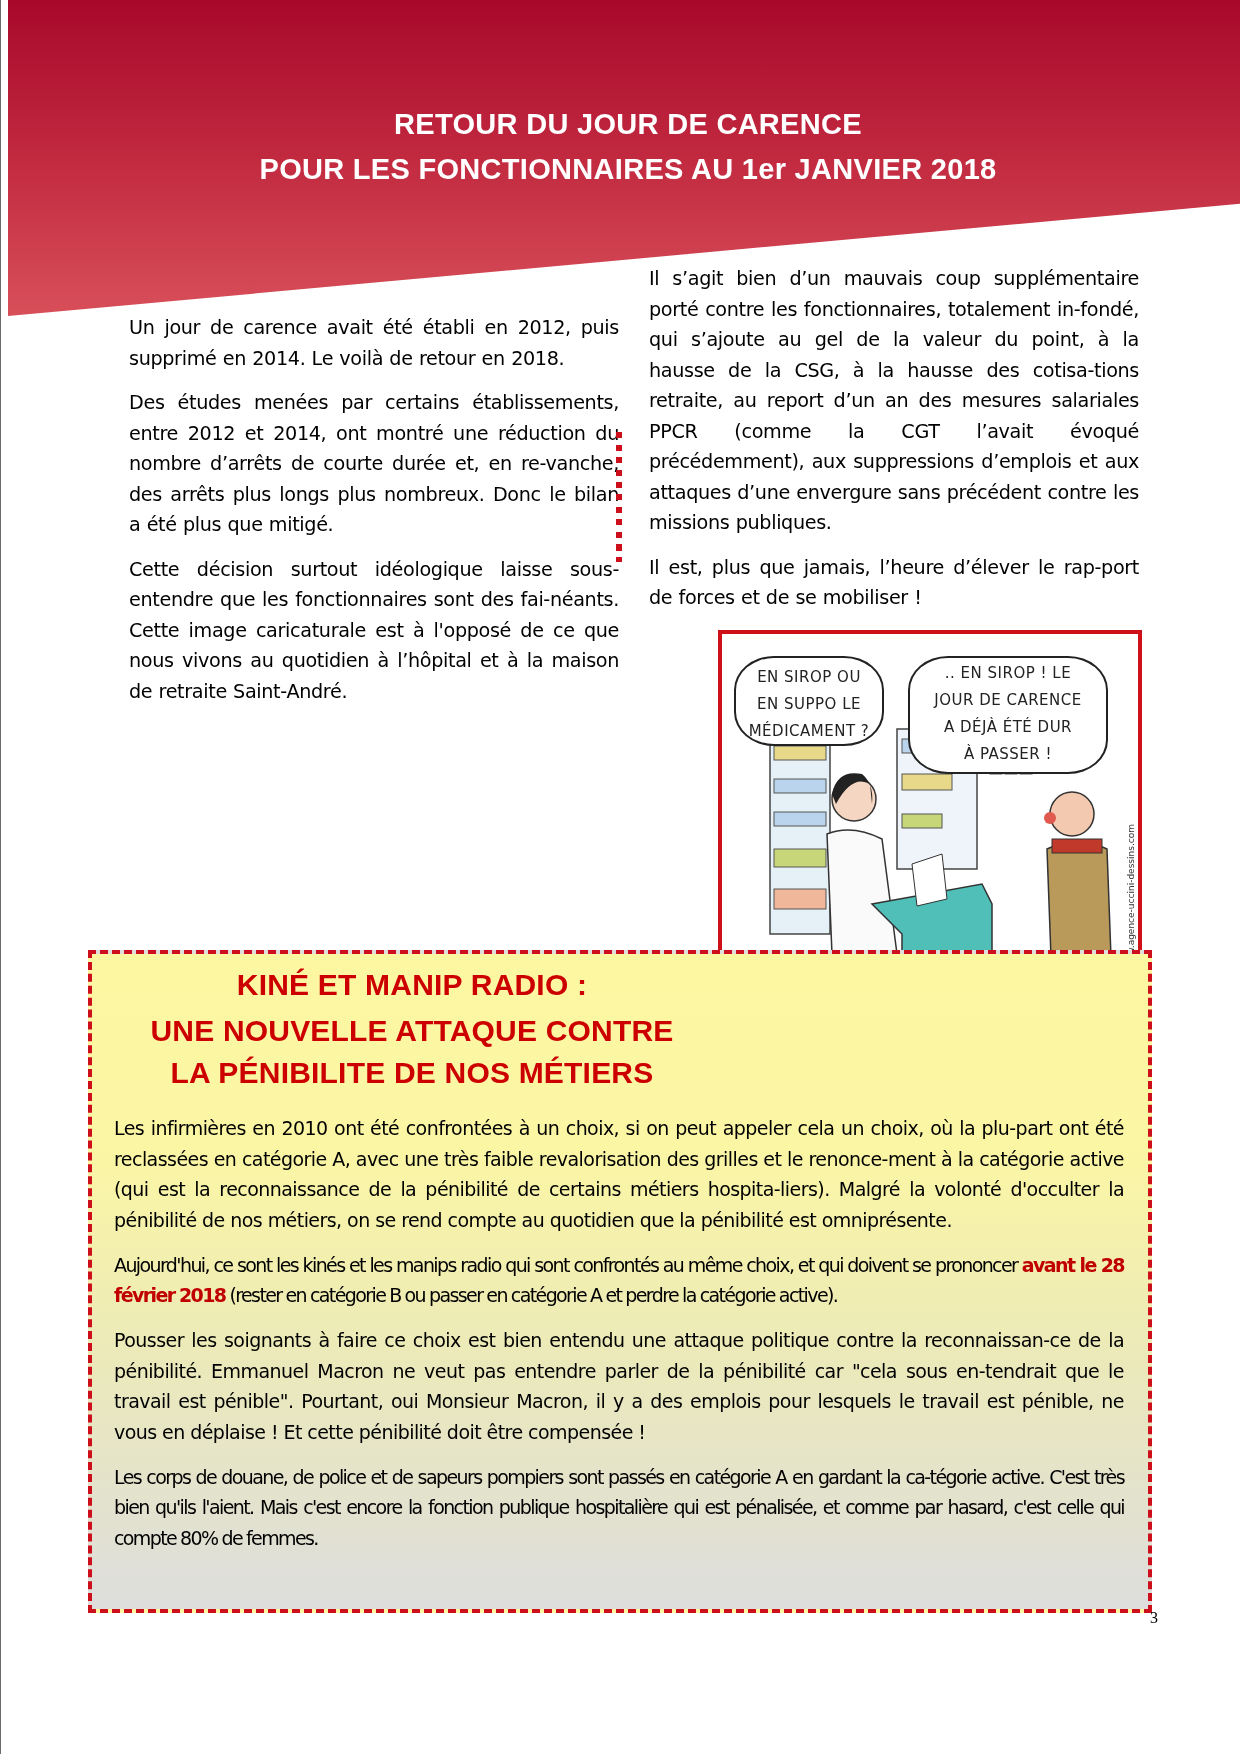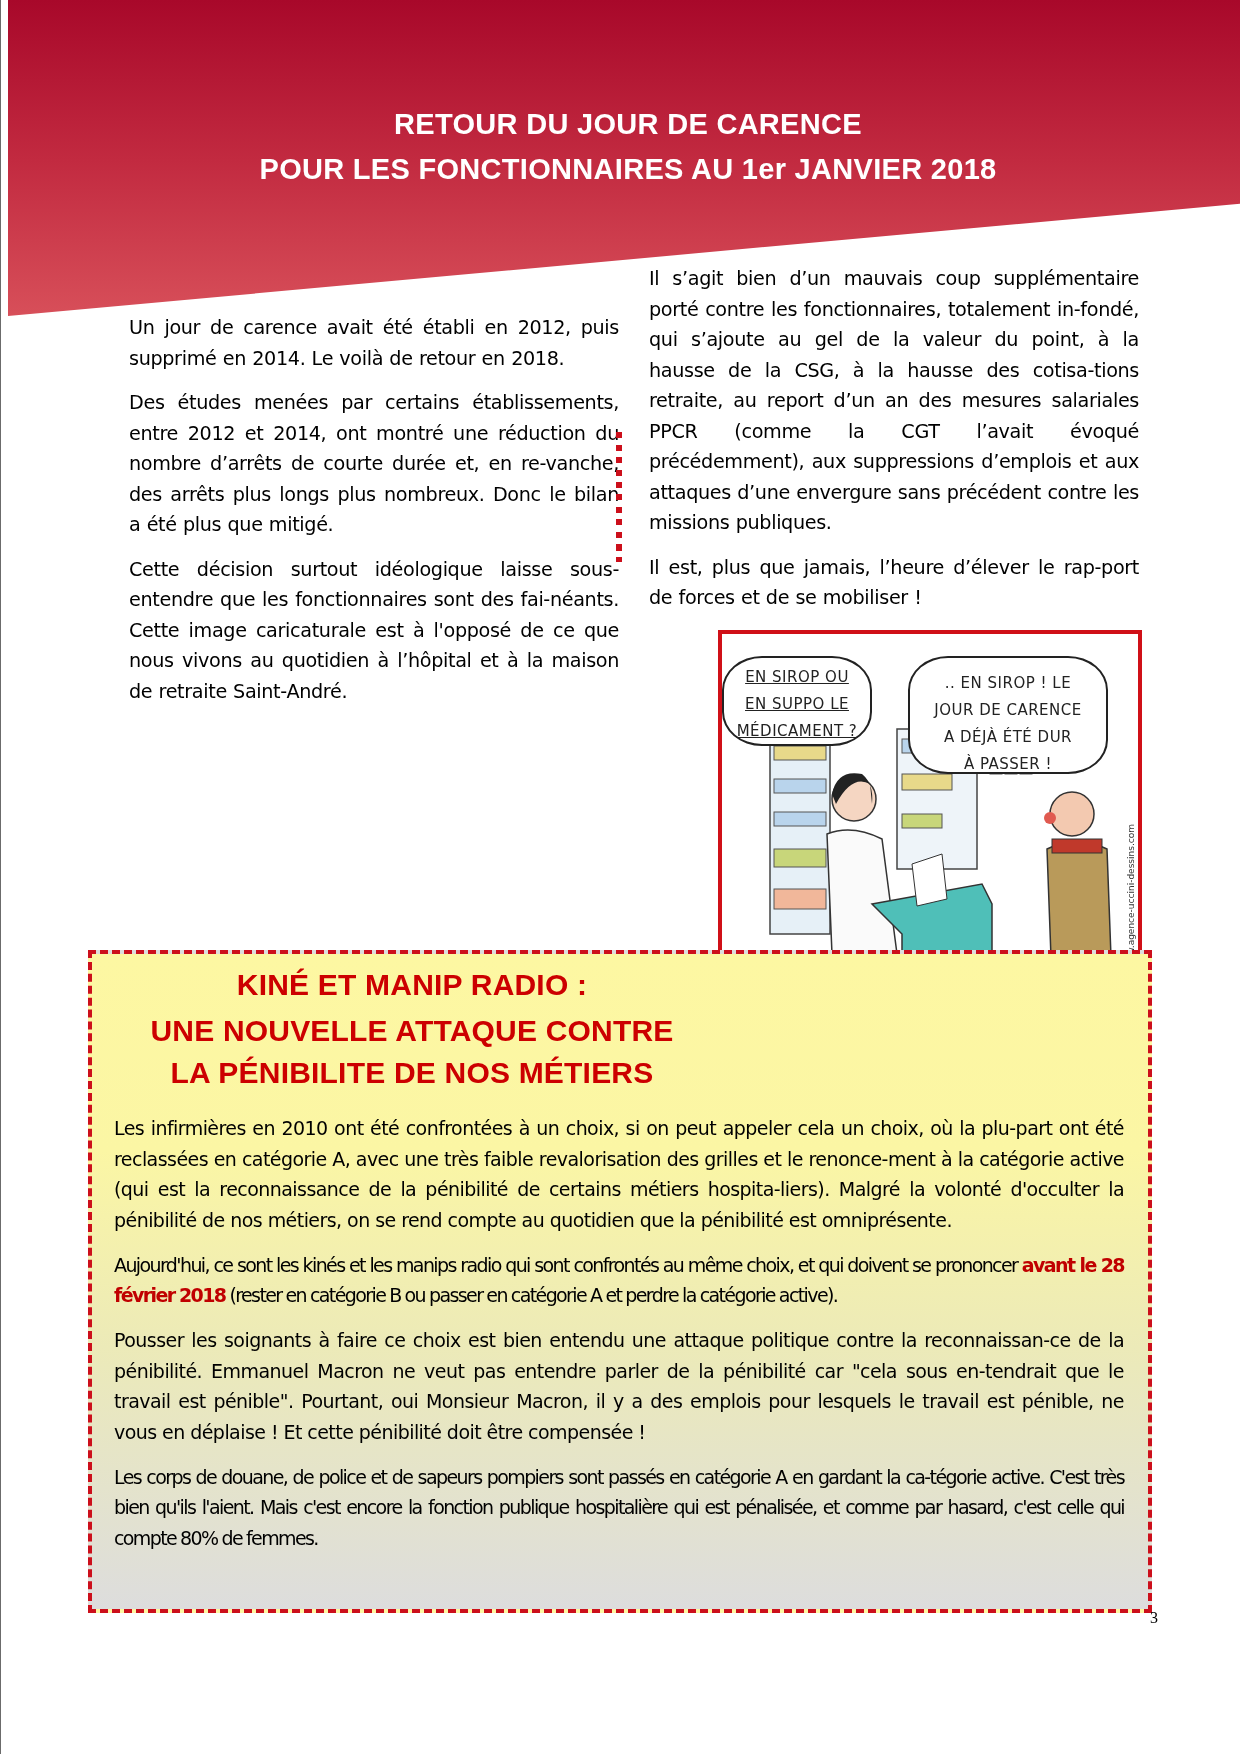--- a/index.html
+++ b/index.html
@@ -22,22 +22,22 @@
   .col-right { left: 649px; top: 264px; width: 490px; }
 
   .dot-sep { position: absolute; left: 616px; top: 432px; width: 6px; height: 130px;
              background: repeating-linear-gradient(to bottom, #cc0f1b 0 6px, transparent 6px 12.5px); }
 
   .cartoon-frame { position: absolute; left: 718px; top: 630px; width: 424px; height: 458px;
                    border: 4px solid #d01018; background: #fff; box-sizing: border-box; overflow: hidden; }
   .bubble { position: absolute; border: 2px solid #222; border-radius: 40px / 34px; background: #fff;
             font-family: "DejaVu Sans", sans-serif; font-size: 15px; line-height: 27px; text-align: center;
             color: #222; letter-spacing: 0.5px; }
-  .bubble.b1 { left: 0; top: 22px; width: 150px; height: 90px; padding-top: 6px; box-sizing: border-box; text-decoration: underline; }
-  .bubble.b2 { left: 186px; top: 22px; width: 200px; height: 118px; padding-top: 12px; box-sizing: border-box; }
+  .bubble.b1 { left: 12px; top: 22px; width: 150px; height: 90px; padding-top: 6px; box-sizing: border-box; }
+  .bubble.b2 { left: 186px; top: 22px; width: 200px; height: 118px; padding-top: 2px; box-sizing: border-box; }
   .signature { position: absolute; left: 35px; top: 410px; font-size: 12px; font-family: "DejaVu Sans", sans-serif;
                color: #333; font-style: italic; }
   .watermark { position: absolute; right: 2px; top: 190px; font-size: 9px; color: #333;
                writing-mode: vertical-rl; transform: rotate(180deg); font-family: "DejaVu Sans", sans-serif; }
 
   .kine-box { position: absolute; left: 88px; top: 950px; width: 1064px; height: 663px; box-sizing: border-box;
               background: linear-gradient(to bottom, #fdf7a2 0%, #fbf6a4 30%, #eceab8 60%, #dddddd 100%);
               border: 4px dashed #cc0f1b; }
   .kine-title { position: absolute; left: 0; width: 640px; text-align: center; color: #cc0000;
                 font-family: "Liberation Sans", sans-serif; font-weight: bold; font-size: 30px; margin: 0; letter-spacing: 0.2px; }

